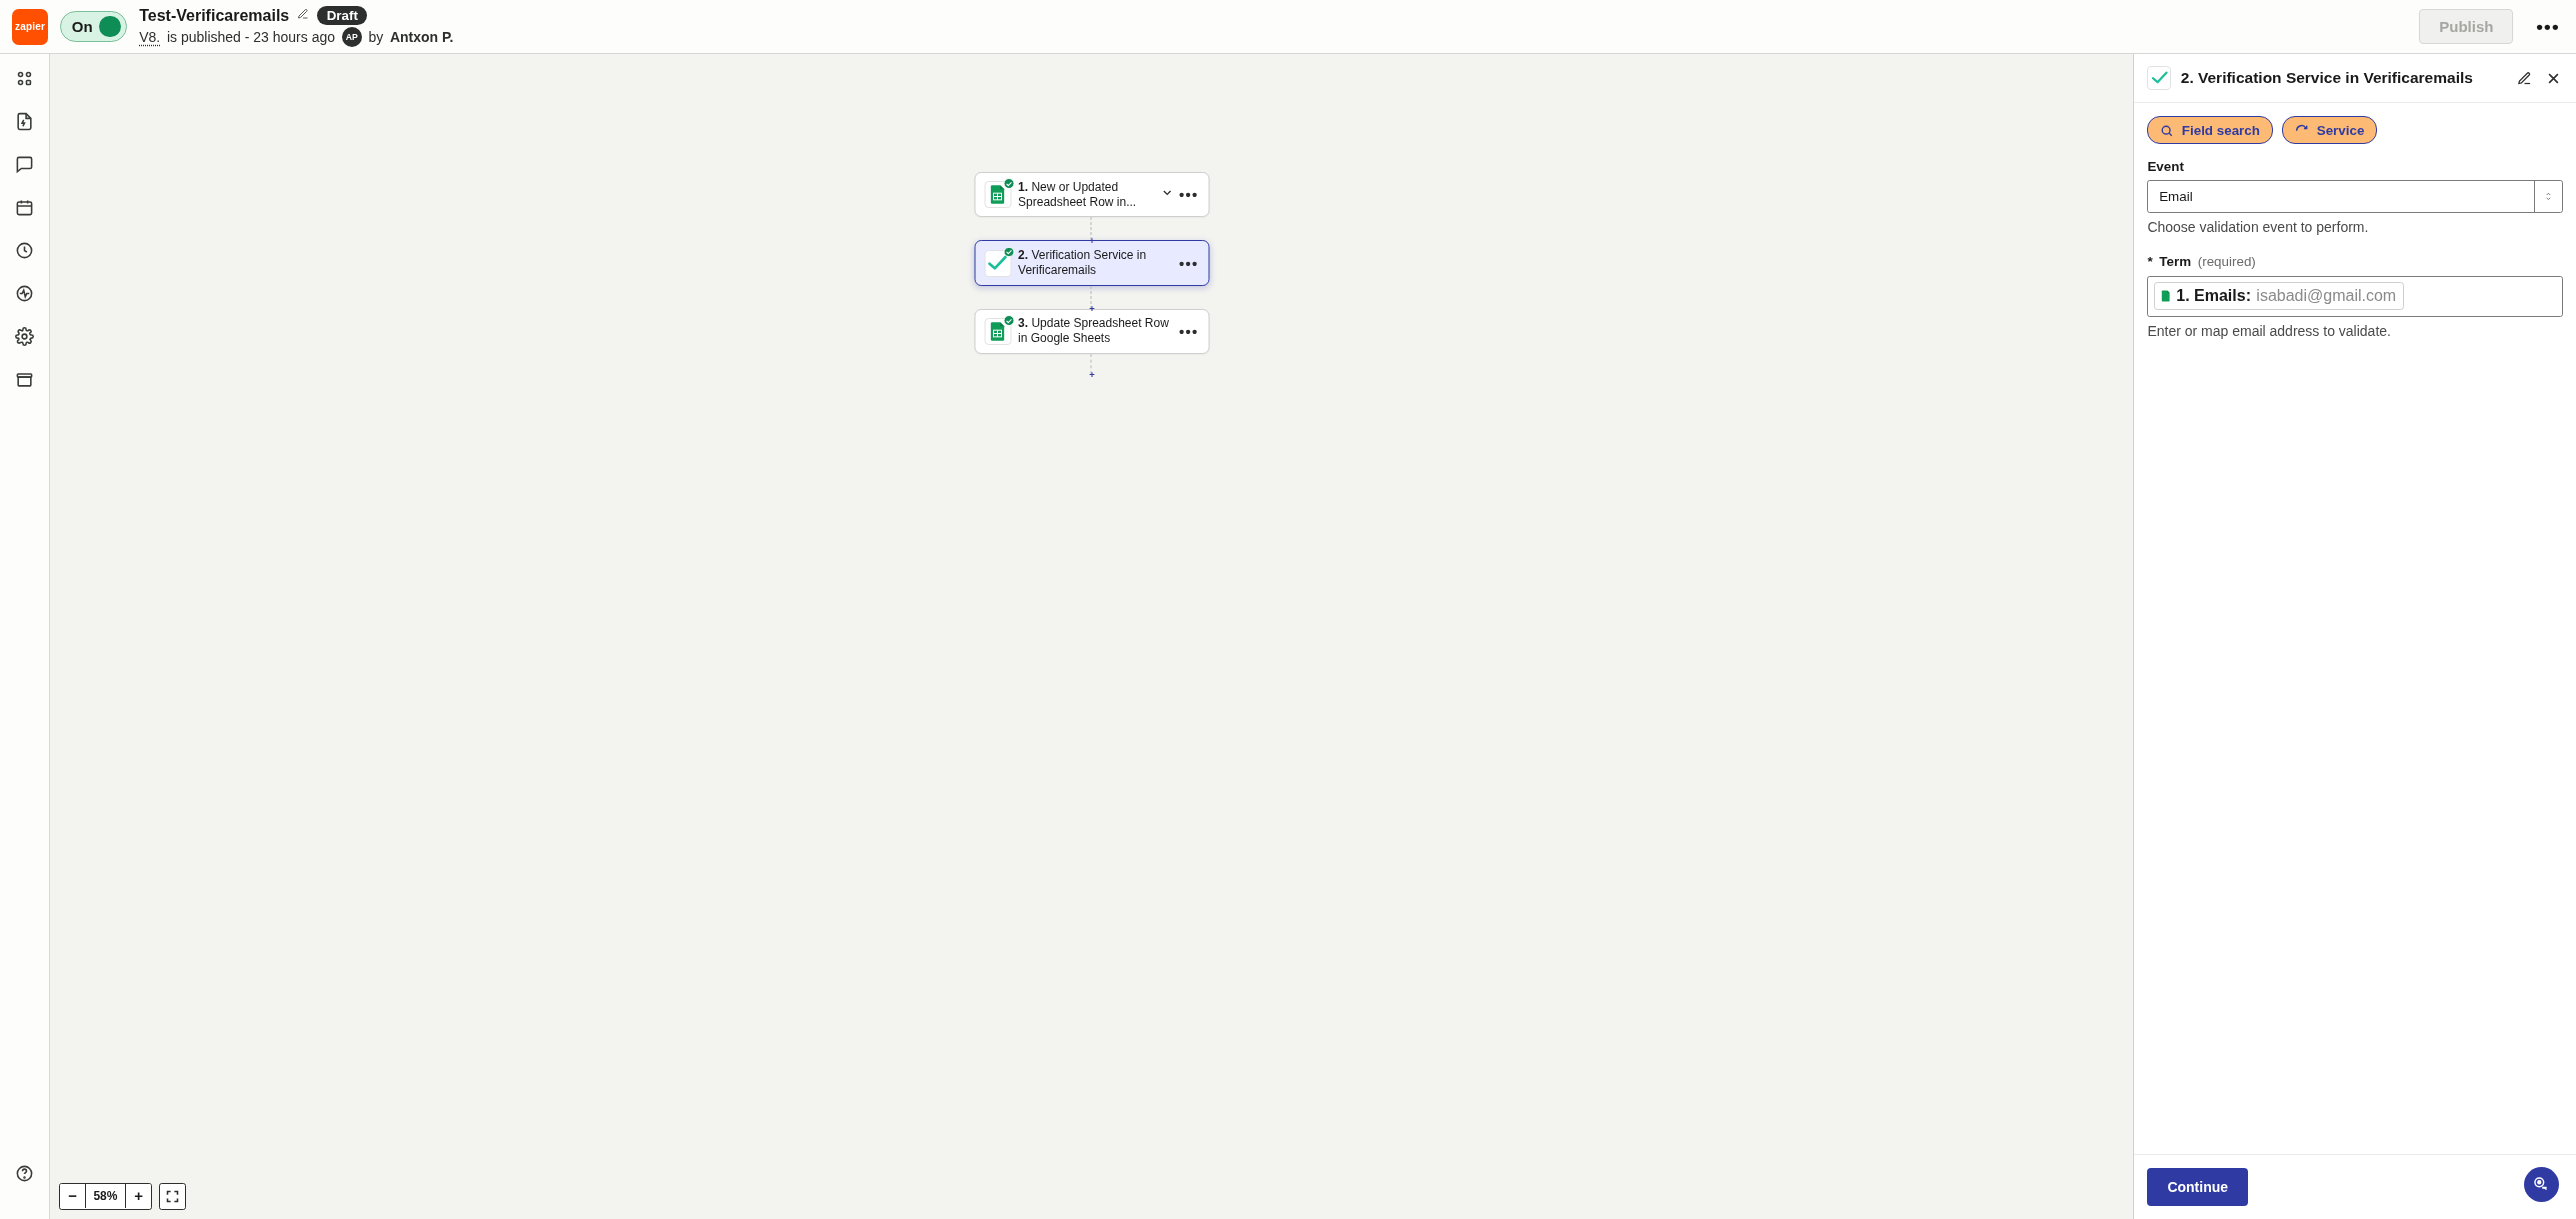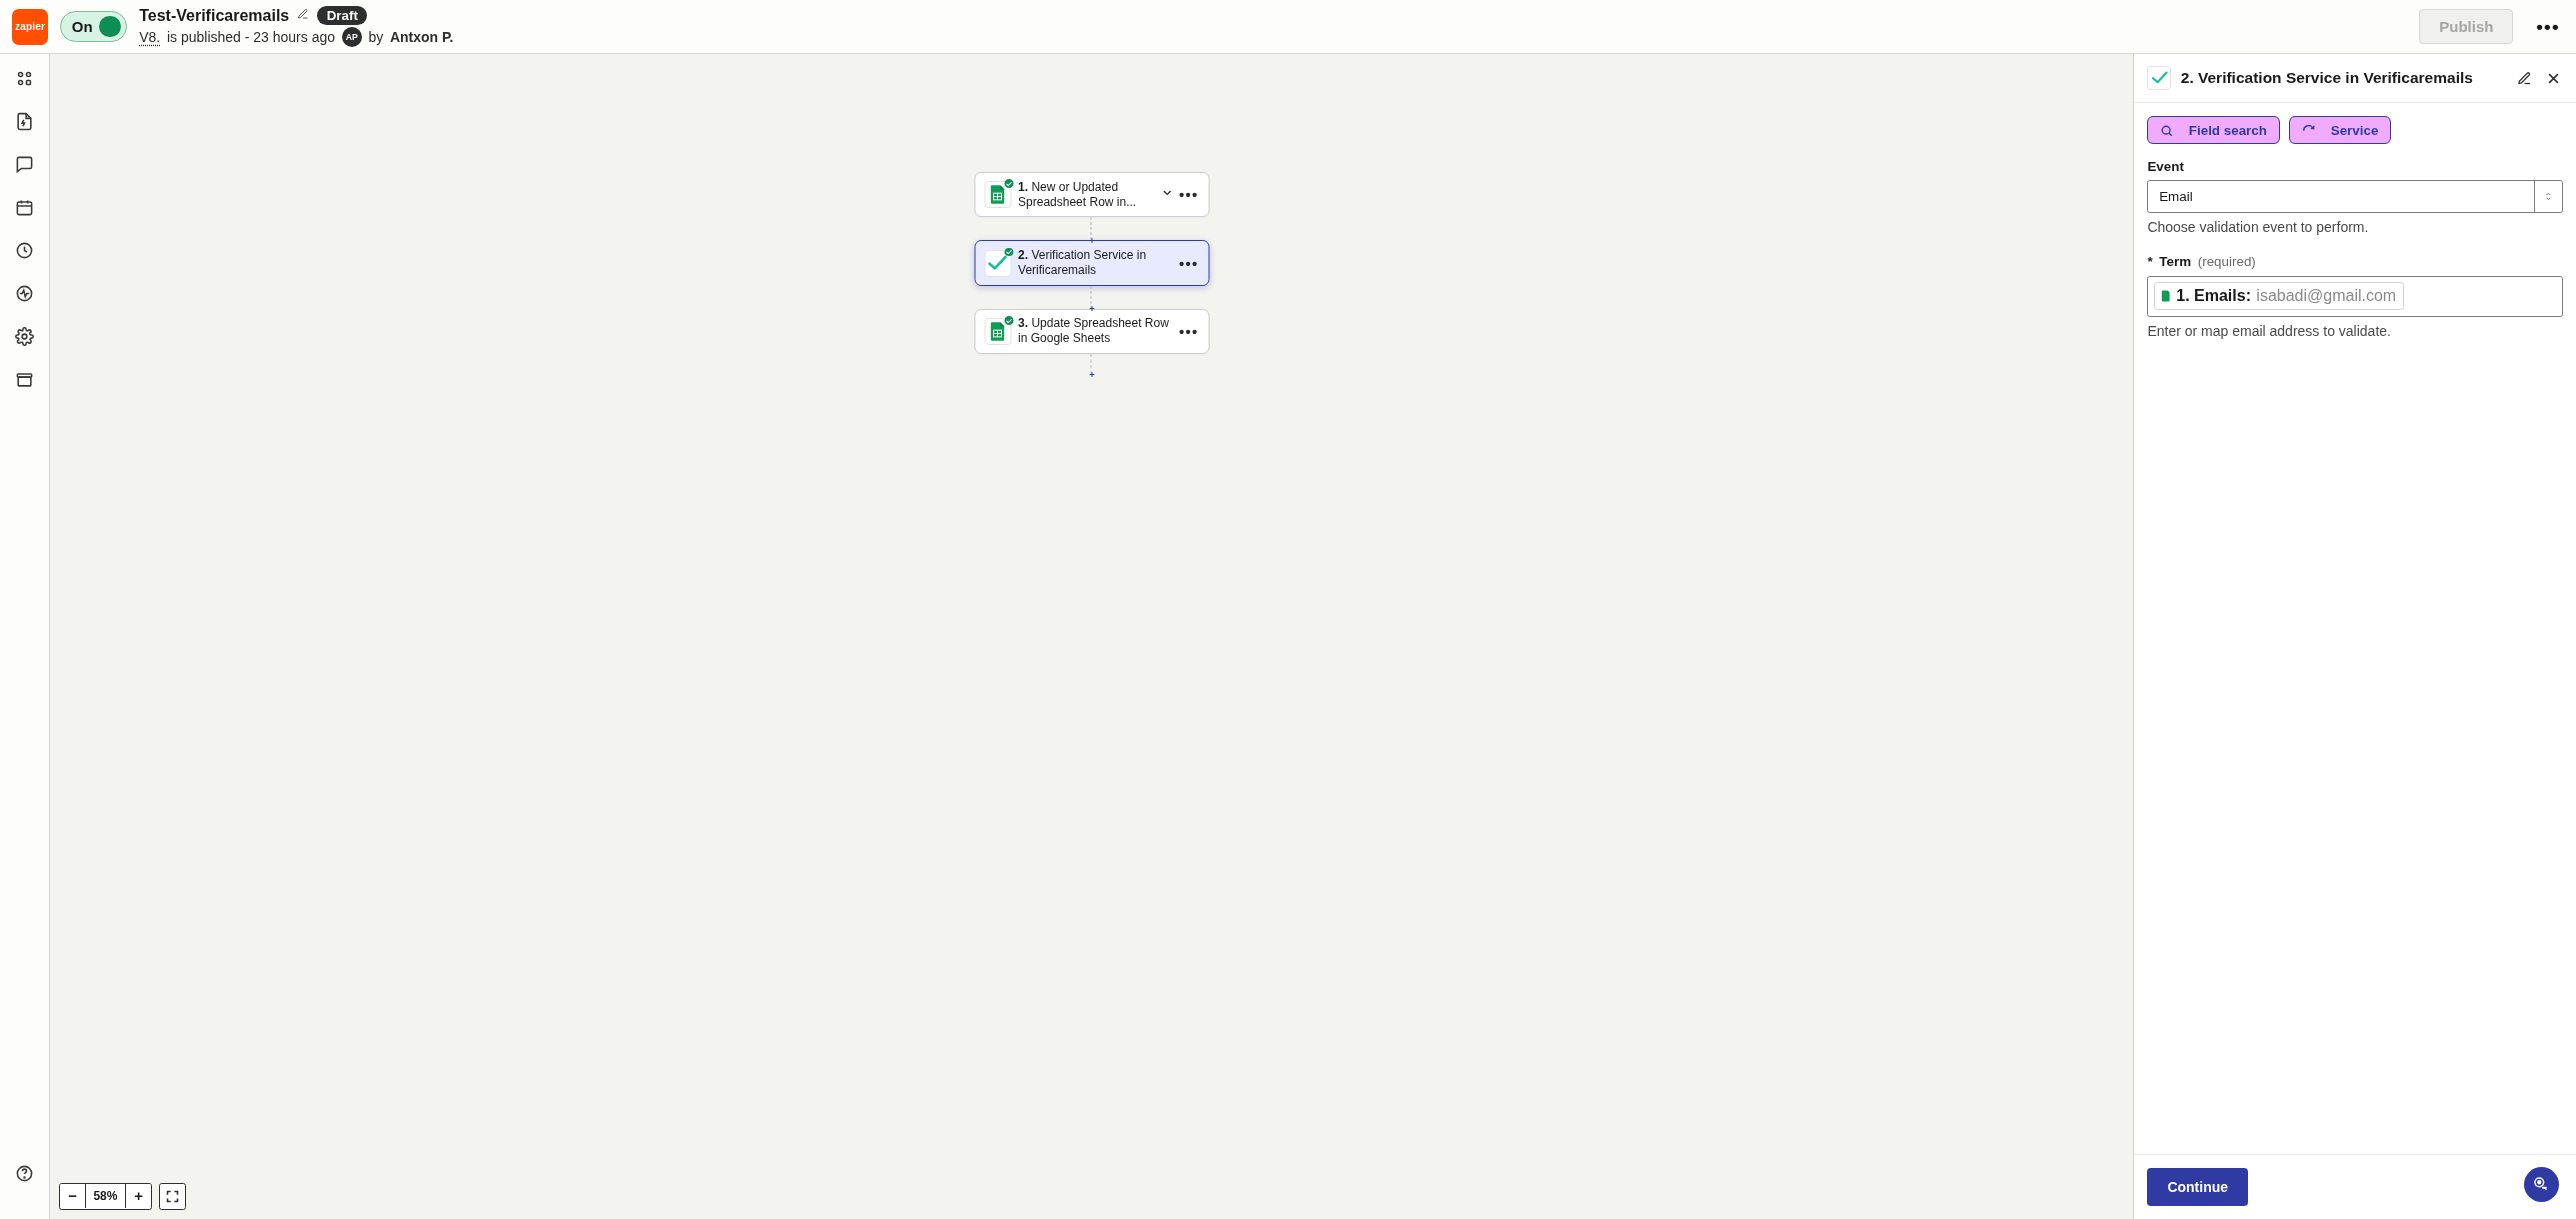--- a/index.html
+++ b/index.html
@@ -86,21 +86,21 @@
 
   .tabs{display:flex;border-bottom:0.7px solid #ececec;padding:0 12px;}
   .tab{padding:12px 15px 10.8px;font-weight:800;font-size:14px;display:flex;align-items:center;gap:5.4px;border-bottom:2.7px solid transparent;}
   .tab.active{color:var(--blue);border-bottom-color:var(--blue);}
   .ok-chip{width:12px;height:12px;border-radius:50%;background:var(--badge-green);position:relative;display:inline-block;}
   .ok-chip::after{content:"";position:absolute;left:2.7px;top:3.4px;width:4.7px;height:2px;border-left:1.3px solid #fff;border-bottom:1.3px solid #fff;transform:rotate(-45deg);}
   .tabs-spacer{flex:1;}
 
   .panel-body{padding:13.4px;flex:1;overflow:auto;}
   .pill-row{display:flex;gap:9.4px;margin-bottom:15px;}
-  .pill{display:flex;align-items:center;gap:15px;border:1.3px solid var(--blue);color:var(--blue);font-weight:700;font-size:13.4px;padding:5.4px 12px;border-radius:6px;background:#f0abfc;}
+  .pill{display:flex;align-items:center;gap:8px;border:1.3px solid var(--blue);color:var(--blue);font-weight:700;font-size:13.4px;padding:5.4px 12px;border-radius:13px;background:#fdba74;}
   .pill svg{width:13.4px;height:13.4px;}
 
   .field-label{font-size:13.4px;font-weight:600;margin-bottom:5.4px;}
   .select{display:flex;border:0.7px solid #7a7a7a;border-radius:2.7px;overflow:hidden;}
   .select-val{flex:1;padding:8px 10.8px;font-size:13.4px;}
   .select-handle{width:28px;border-left:0.7px solid #7a7a7a;display:flex;align-items:center;justify-content:center;color:#6a6a6a;}
   .hint{color:#4a4a4a;font-size:14px;margin-top:6.7px;}
 
   .req-label{display:flex;align-items:center;gap:6.7px;font-size:13.4px;margin:19px 0 6.7px;}
   .req-star{font-weight:900;}

